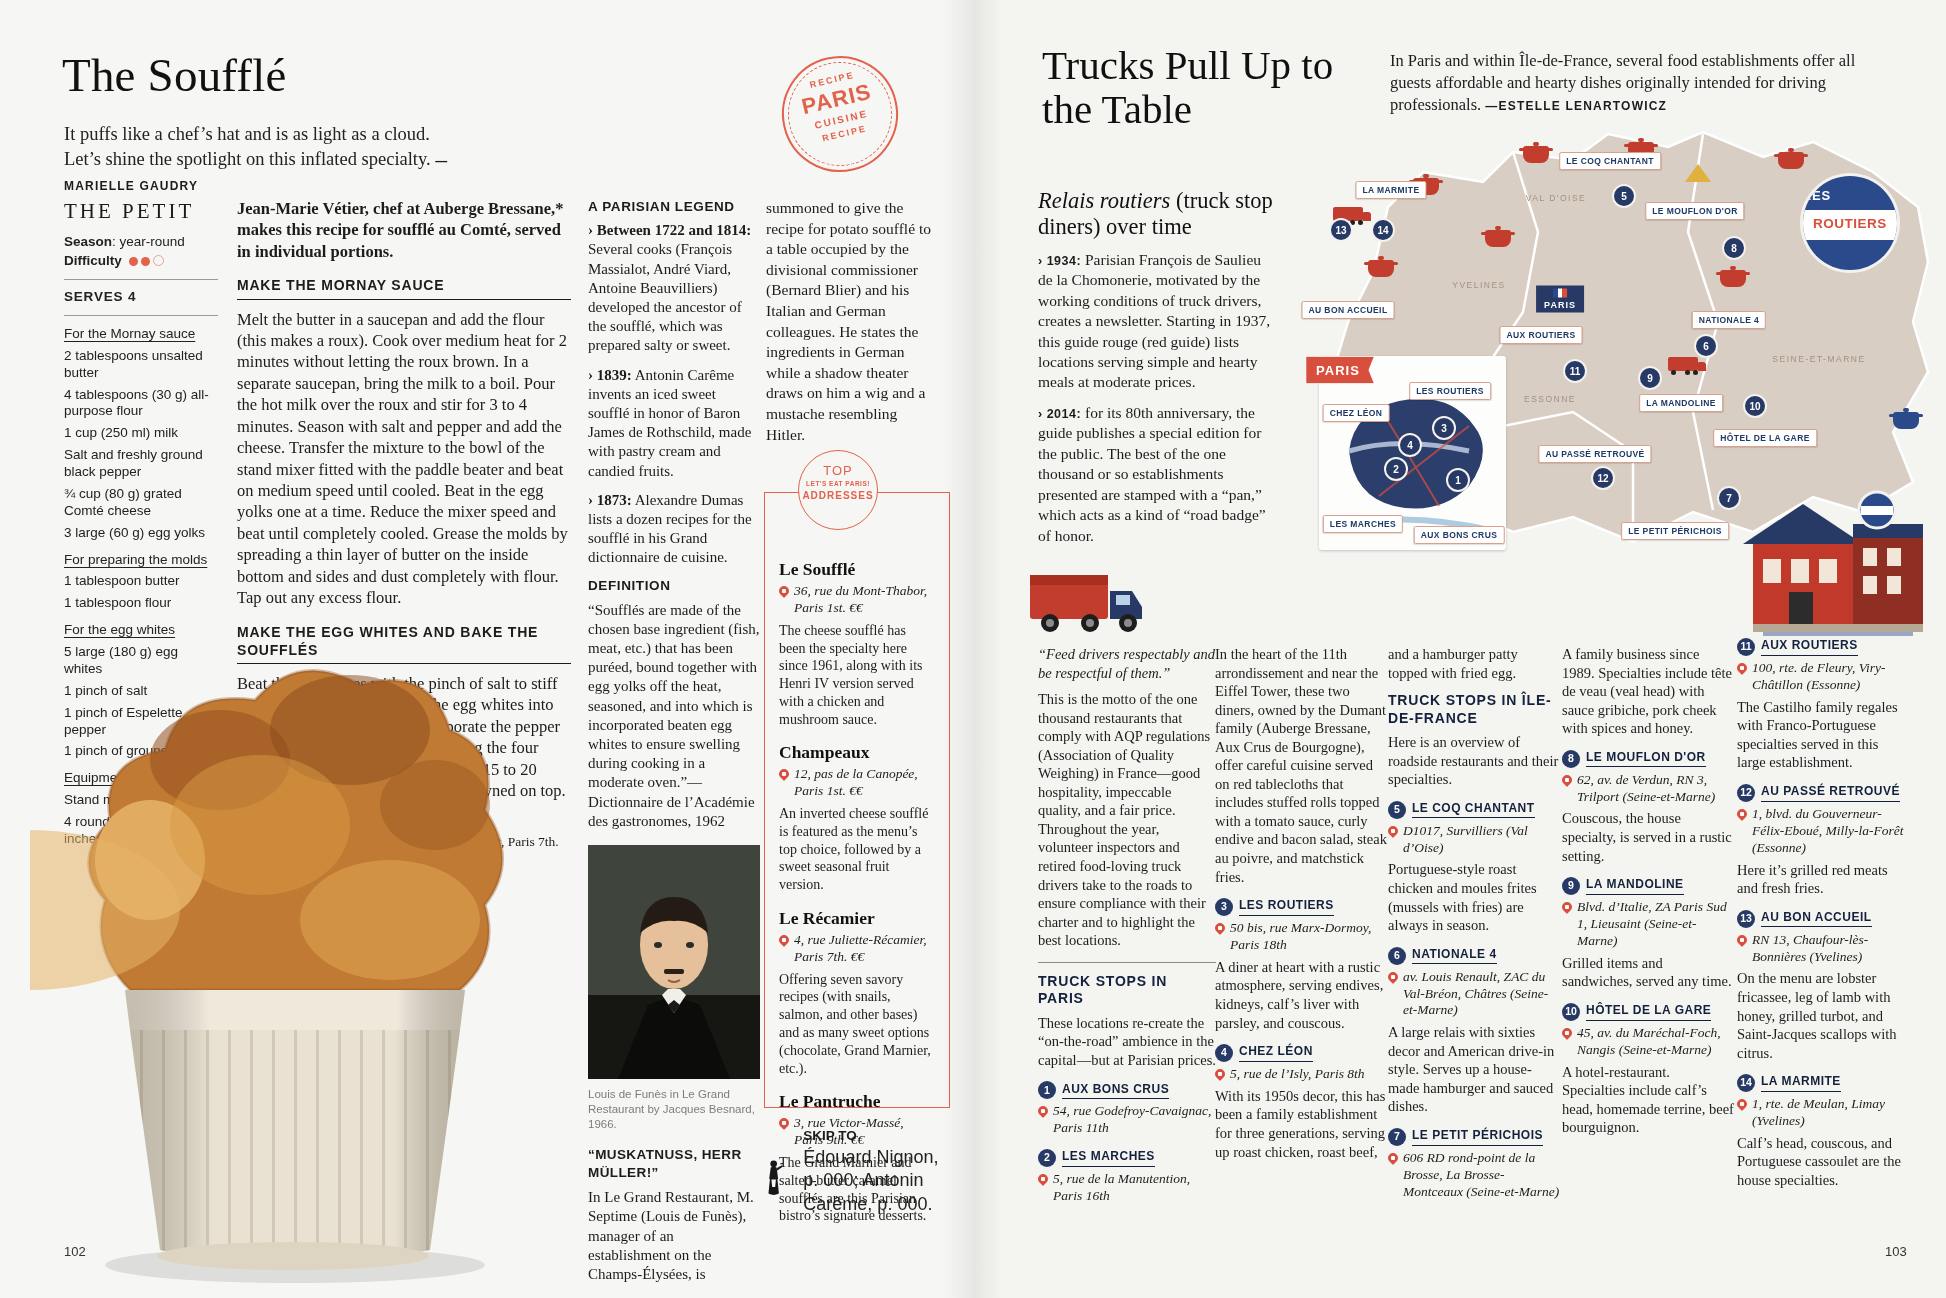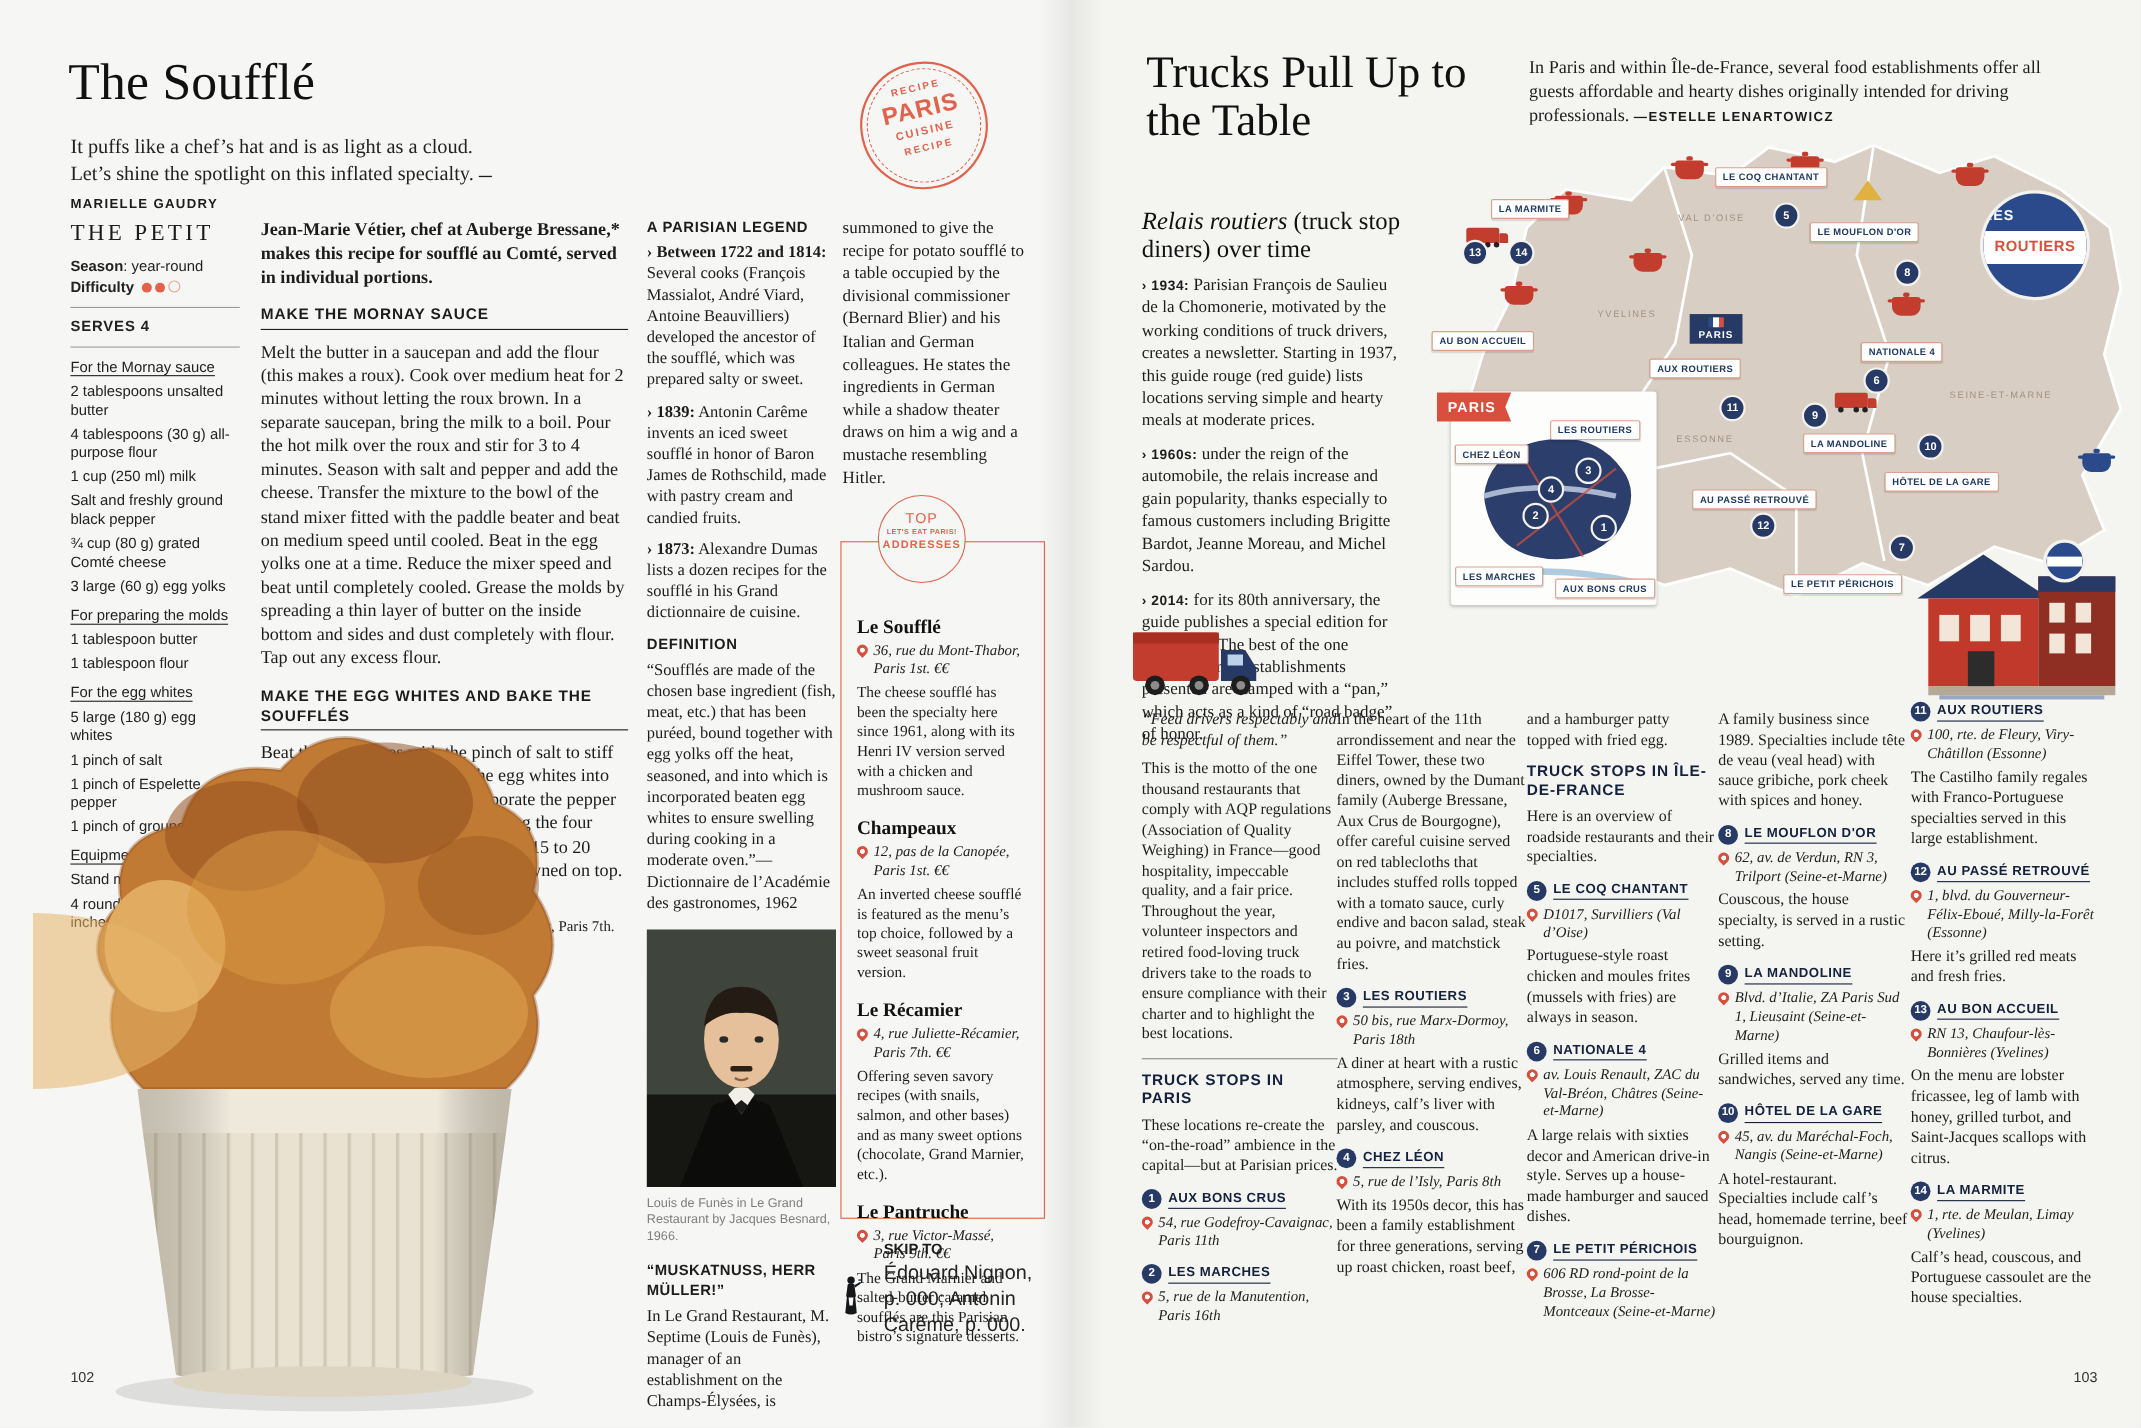--- a/index.html
+++ b/index.html
@@ -313,21 +313,20 @@
     <div class="abs r-intro">
       <span>In Paris and within Île-de-France, several food establishments offer all guests affordable and hearty dishes originally intended for driving professionals. </span>
       <span class="byline">—ESTELLE LENARTOWICZ</span>
     </div>
 
     <div class="abs" id="timeline">
       <div class="tl-head">
         <em>Relais routiers</em><span> (truck stop diners) over time</span>
       </div>
       <p><span class="tl-lead">› 1934:</span> <span>Parisian François de Saulieu de la Chomonerie, motivated by the working conditions of truck drivers, creates a newsletter. Starting in 1937, this guide rouge (red guide) lists locations serving simple and hearty meals at moderate prices.</span></p>
-      <p><span class="tl-lead">› 1960s:</span> <span>under the reign of the automobile, the relais increase and gain popularity, thanks especially to famous customers including Brigitte Bardot, Jeanne Moreau, and Michel Sardou.</span></p>
       <p><span class="tl-lead">› 2014:</span> <span>for its 80th anniversary, the guide publishes a special edition for the public. The best of the one thousand or so establishments presented are stamped with a “pan,” which acts as a kind of “road badge” of honor.</span></p>
     </div>
 
     <div class="abs" id="map">
       <svg width="660" height="545" viewBox="0 0 660 545" style="position:absolute;left:0;top:0">
         <path d="M115,95 L150,60 L210,70 L240,40 L300,48 L335,22 L395,35 L430,20 L490,45 L540,30 L600,60 L645,95 L655,150 L640,210 L655,260 L620,320 L640,370 L590,400 L540,385 L480,420 L420,400 L360,430 L300,405 L240,420 L180,395 L130,360 L95,300 L60,260 L75,210 L100,160 Z" fill="#d9cec3" stroke="#ffffff" stroke-width="2.5"></path>
         <path d="M240,40 L265,120 L250,200 L210,260" stroke="#fff" stroke-width="2.5" fill="none"></path>
         <path d="M430,22 L415,120 L445,210 L420,300 L440,398" stroke="#fff" stroke-width="2.5" fill="none"></path>
         <path d="M95,300 L200,320 L300,300 L360,340 L360,430" stroke="#fff" stroke-width="2.5" fill="none"></path>
       </svg>

